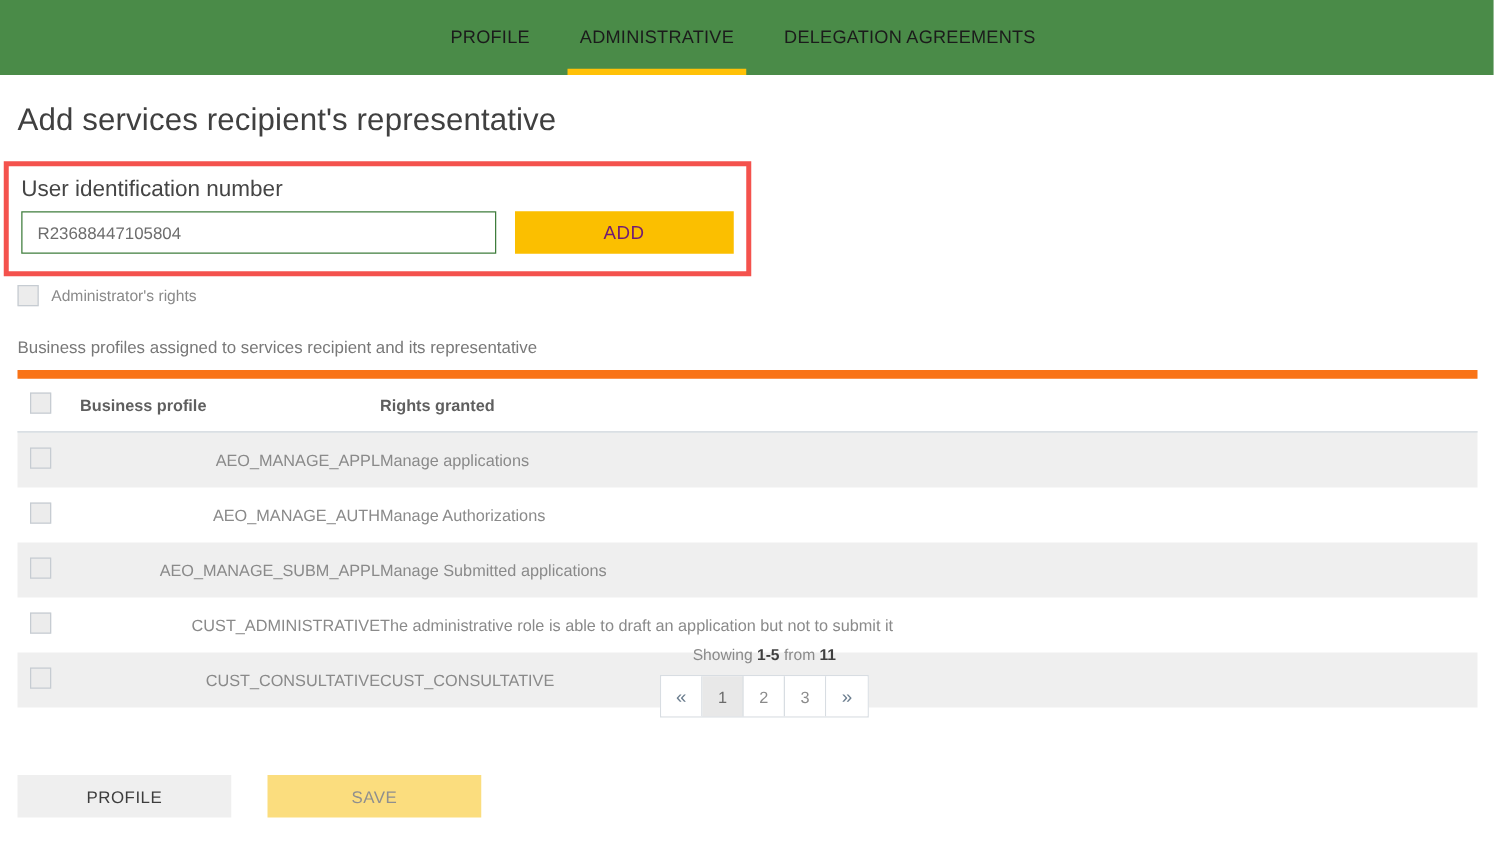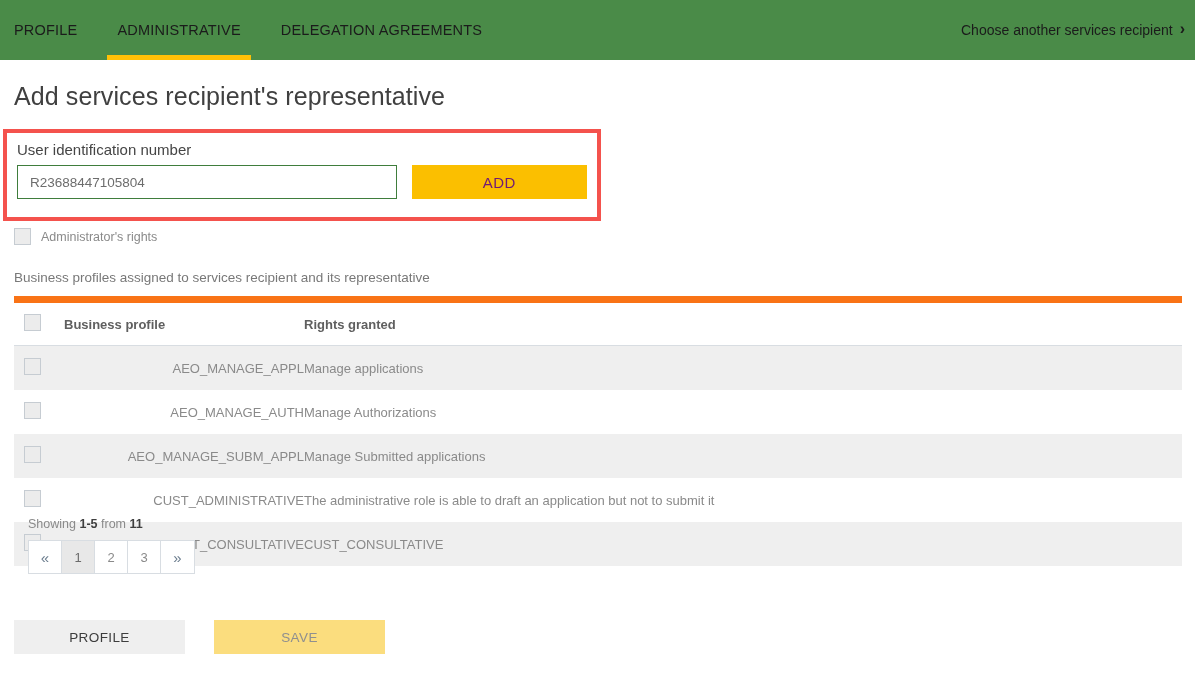--- a/index.html
+++ b/index.html
@@ -88,21 +88,21 @@
     position: absolute;
     left: 3px;
     top: 129px;
     width: 598px;
     height: 92px;
     border: 4px solid #f4524d;
     background: #ffffff;
     padding: 8px 10px 0 10px;
   }
   .field-label {
-    font-size: 15px;
+    font-size: 18px;
     color: #454545;
     margin-bottom: 7px;
   }
   .field-row {
     display: flex;
     align-items: stretch;
     gap: 4px;
   }
   .uid-input {
     width: 385px;
@@ -191,20 +191,21 @@
   .col-prof { width: 240px; text-align: right; }
   .col-rights { width: auto; }
   td.col-chk, th.col-chk { padding-left: 10px; }
 
   
   .pager-wrap {
     position: absolute;
     left: 12px;
     right: 0;
     top: 517px;
+    text-align: center;
     margin-left: 16px;
   }
   .showing {
     font-size: 12.5px;
     color: #8a8a8a;
   }
   .showing b { color: #3f3f3f; font-weight: bold; }
   .pager {
     display: inline-flex;
     margin-top: 9px;
@@ -266,24 +267,20 @@
   <div class="tabs">
     <div class="tab">
       <span>PROFILE</span>
     </div>
     <div class="tab active">
       <span>ADMINISTRATIVE</span>
     </div>
     <div class="tab">
       <span>DELEGATION AGREEMENTS</span>
     </div>
-  </div>
-  <div class="topbar-right">
-    <span>Choose another services recipient</span>
-    <span class="chev">›</span>
   </div>
 </div>
 
 <h1 class="page-title">Add services recipient's representative</h1>
 
 <div class="highlight-box">
   <div class="field-label">User identification number</div>
   <div class="field-row">
     <input class="uid-input" type="text" value="R23688447105804" style="">
     <button class="add-btn">ADD</button>

